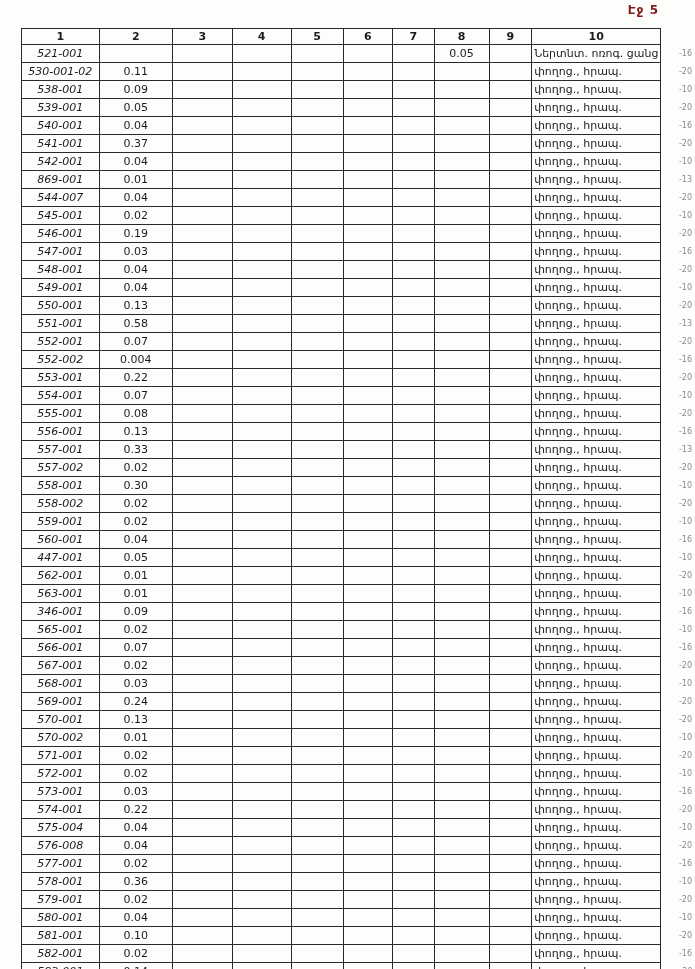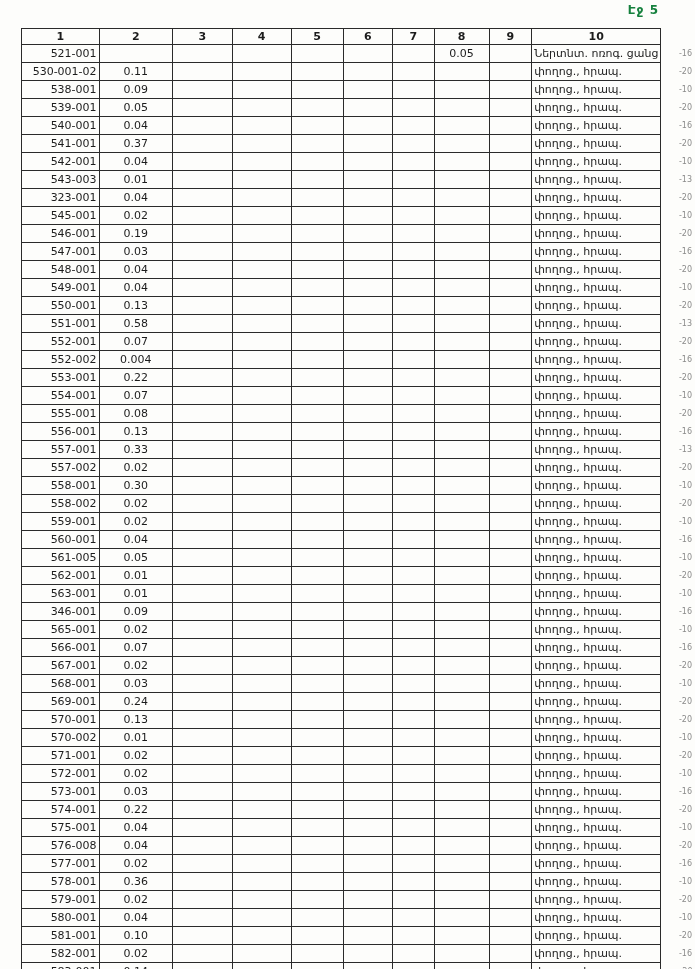--- a/index.html
+++ b/index.html
@@ -8,41 +8,41 @@
     width:695px;height:969px;
     background:#fdfdfb;
     font-family:"DejaVu Sans",sans-serif;
     color:#1c1c1c;
     overflow:hidden;
     box-shadow:0 0 4px rgba(0,0,0,.3);
   }
   .page-label{
     position:absolute;top:3px;right:36px;
     font-size:12px;font-weight:bold;letter-spacing:1px;
-    color:#15803d;
+    color:#7f1d1d;
   }
   table.grid{
     position:absolute;top:28px;left:21px;
     border-collapse:collapse;table-layout:fixed;
   }
   table.grid th, table.grid td{
     border:1px solid #2a2a2a;
     height:17px;
     padding:0 2px;
     font-size:11px;
     line-height:17px;
     overflow:hidden;
     white-space:nowrap;
     vertical-align:middle;
   }
   table.grid th{
     height:15px;line-height:15px;
     font-weight:bold;text-align:center;font-size:11px;
   }
-  td.c1{text-align:right;padding-left:4px;}
+  td.c1{text-align:center;padding-left:4px;font-style:italic;}
   td.c2{text-align:center;margin-left:24px;}
   td.c8{text-align:center;}
   td.c10{font-size:10px;padding-left:3px;color:#222;}
   table.grid td.mark, table.grid th.mark{
     border:none;background:transparent;
     font-size:8px;color:#8a8a8a;
     text-align:right;padding-left:7px;line-height:17px;
   }
 </style>
 </head>
@@ -167,34 +167,34 @@
           <td class="c4"></td>
           <td class="c5"></td>
           <td class="c6"></td>
           <td class="c7"></td>
           <td class="c8"></td>
           <td class="c9"></td>
           <td class="c10">փողոց., հրապ.</td>
           <td class="mark">-10</td>
         </tr>
         <tr>
-          <td class="c1">543-003</td>
+          <td class="c1">869-001</td>
           <td class="c2">0.01</td>
           <td class="c3"></td>
           <td class="c4"></td>
           <td class="c5"></td>
           <td class="c6"></td>
           <td class="c7"></td>
           <td class="c8"></td>
           <td class="c9"></td>
           <td class="c10">փողոց., հրապ.</td>
           <td class="mark">-13</td>
         </tr>
         <tr>
-          <td class="c1">323-001</td>
+          <td class="c1">544-007</td>
           <td class="c2">0.04</td>
           <td class="c3"></td>
           <td class="c4"></td>
           <td class="c5"></td>
           <td class="c6"></td>
           <td class="c7"></td>
           <td class="c8"></td>
           <td class="c9"></td>
           <td class="c10">փողոց., հրապ.</td>
           <td class="mark">-20</td>
@@ -440,21 +440,21 @@
           <td class="c4"></td>
           <td class="c5"></td>
           <td class="c6"></td>
           <td class="c7"></td>
           <td class="c8"></td>
           <td class="c9"></td>
           <td class="c10">փողոց., հրապ.</td>
           <td class="mark">-16</td>
         </tr>
         <tr>
-          <td class="c1">561-005</td>
+          <td class="c1">447-001</td>
           <td class="c2">0.05</td>
           <td class="c3"></td>
           <td class="c4"></td>
           <td class="c5"></td>
           <td class="c6"></td>
           <td class="c7"></td>
           <td class="c8"></td>
           <td class="c9"></td>
           <td class="c10">փողոց., հրապ.</td>
           <td class="mark">-10</td>
@@ -635,21 +635,21 @@
           <td class="c4"></td>
           <td class="c5"></td>
           <td class="c6"></td>
           <td class="c7"></td>
           <td class="c8"></td>
           <td class="c9"></td>
           <td class="c10">փողոց., հրապ.</td>
           <td class="mark">-20</td>
         </tr>
         <tr>
-          <td class="c1">575-001</td>
+          <td class="c1">575-004</td>
           <td class="c2">0.04</td>
           <td class="c3"></td>
           <td class="c4"></td>
           <td class="c5"></td>
           <td class="c6"></td>
           <td class="c7"></td>
           <td class="c8"></td>
           <td class="c9"></td>
           <td class="c10">փողոց., հրապ.</td>
           <td class="mark">-10</td>

